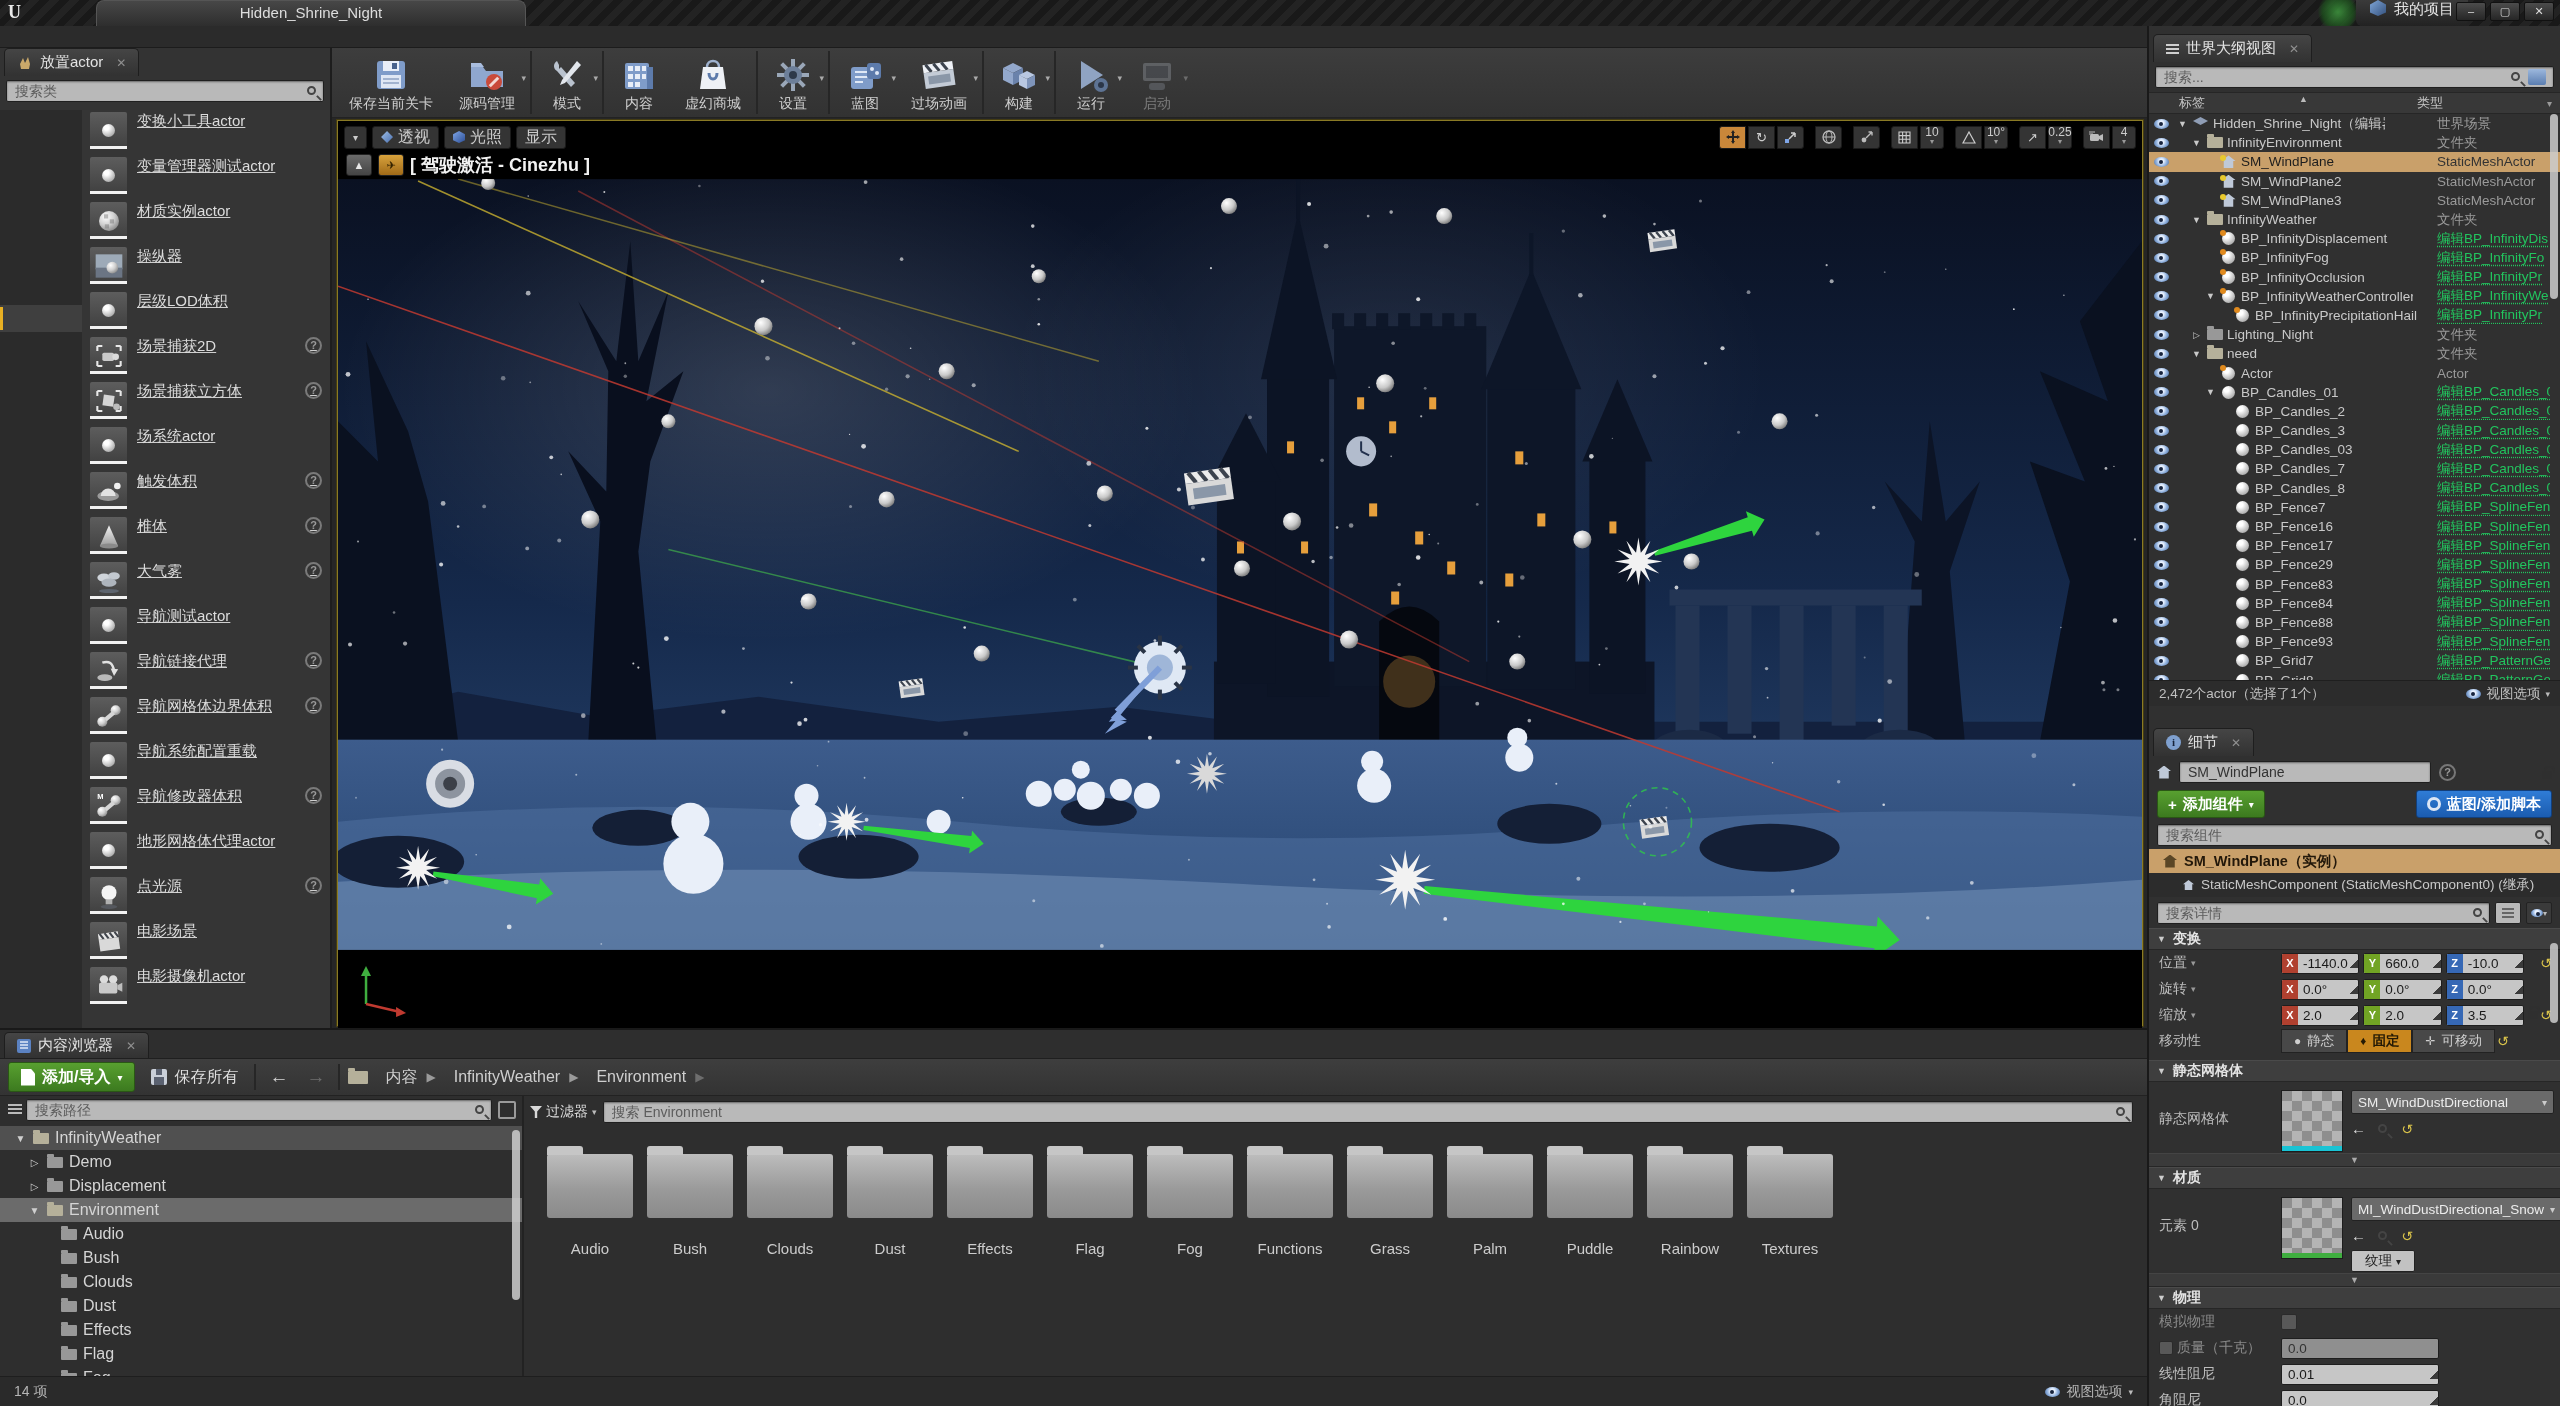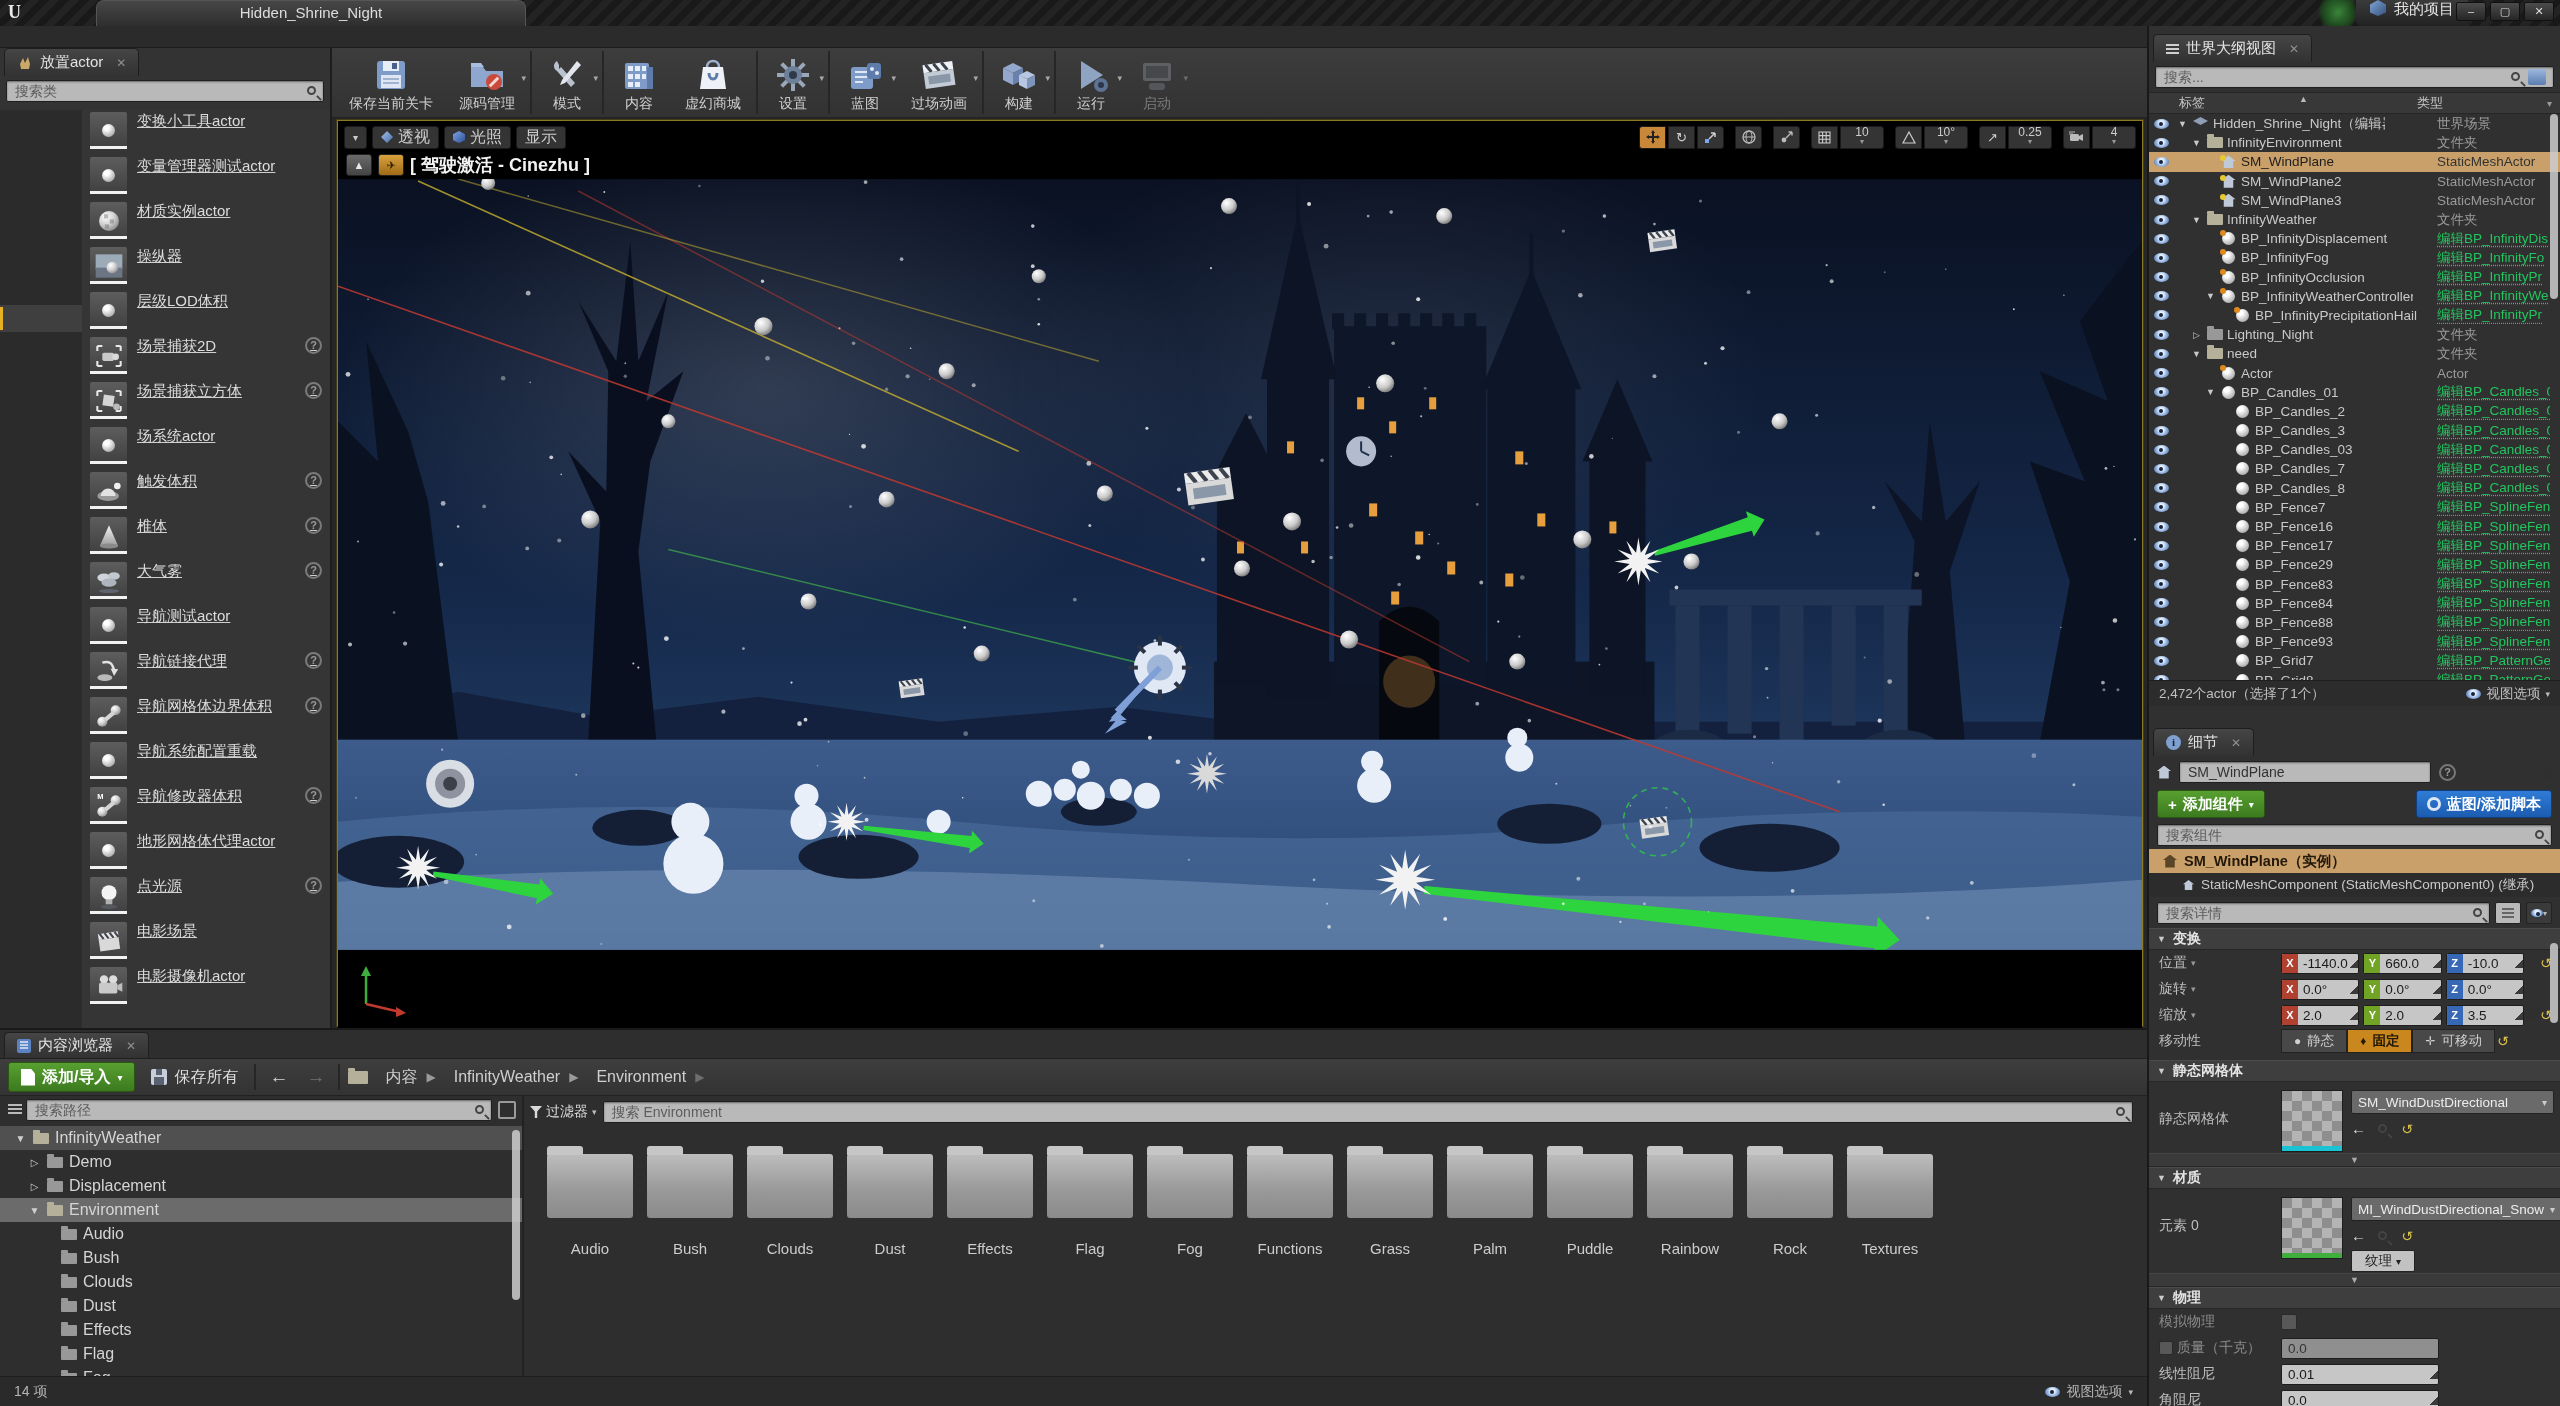--- a/index.html
+++ b/index.html
@@ -98,21 +98,21 @@
   #scene{position:absolute;inset:0;}
   #vp-topbar{position:absolute;left:6px;top:4px;right:6px;height:24px;display:flex;align-items:center;}
   .vpb{height:23px;background:rgba(56,56,56,.92);border:1px solid #1a1a1a;border-radius:3px;color:#ccc;
     font-size:16px;display:inline-flex;align-items:center;padding:0 8px;margin-right:5px;gap:5px;}
   .vpb .sq{width:12px;height:12px;flex:none;}
   #vp-tools{margin-left:auto;display:flex;align-items:center;gap:2px;}
   .tool{width:27px;height:23px;background:rgba(56,56,56,.92);border:1px solid #1a1a1a;color:#ccc;
     display:inline-flex;align-items:center;justify-content:center;font-size:13px;}
   .tool.first{border-radius:3px 0 0 3px;} .tool.last{border-radius:0 3px 3px 0;}
   .tool.on{background:#c9873a;color:#222;}
-  .tool.val{width:44px;flex-direction:column;line-height:10px;font-size:12px;}
+  .tool.val{width:24px;flex-direction:column;line-height:10px;font-size:12px;}
   .tool.val::after{content:"▾";font-size:8px;color:#999;}
   .toolgap{width:7px;}
   #vp-pilot{position:absolute;left:8px;top:32px;display:flex;align-items:center;gap:6px;}
   .pilot-btn{width:26px;height:22px;border-radius:3px;background:linear-gradient(#6a6a6a,#444);
     border:1px solid #222;color:#e8e8e8;font-size:11px;text-align:center;line-height:20px;}
   .pilot-btn.orange{background:linear-gradient(#d8a23c,#a06a18);color:#332200;}
   #pilot-label{font-size:18px;font-weight:bold;color:#f2f2f2;text-shadow:0 1px 3px #000;}
 
   
   #content-browser{left:0;top:1028px;width:2147px;height:378px;background:#2e2e2e;border-top:2px solid #191919;}
@@ -1331,24 +1331,20 @@
           <div class="ftile">
             <div class="fico"></div>
             <div class="flabel">Puddle</div>
           </div>
           <div class="ftile">
             <div class="fico"></div>
             <div class="flabel">Rainbow</div>
           </div>
           <div class="ftile">
             <div class="fico"></div>
-            <div class="flabel">Rock</div>
-          </div>
-          <div class="ftile">
-            <div class="fico"></div>
             <div class="flabel">Textures</div>
           </div>
       </div>
     </div>
   </div>
   <div id="cb-footer">
     <span>14 项</span>
     <span class="right">
       <span class="eye"></span>
       <span>视图选项</span>

